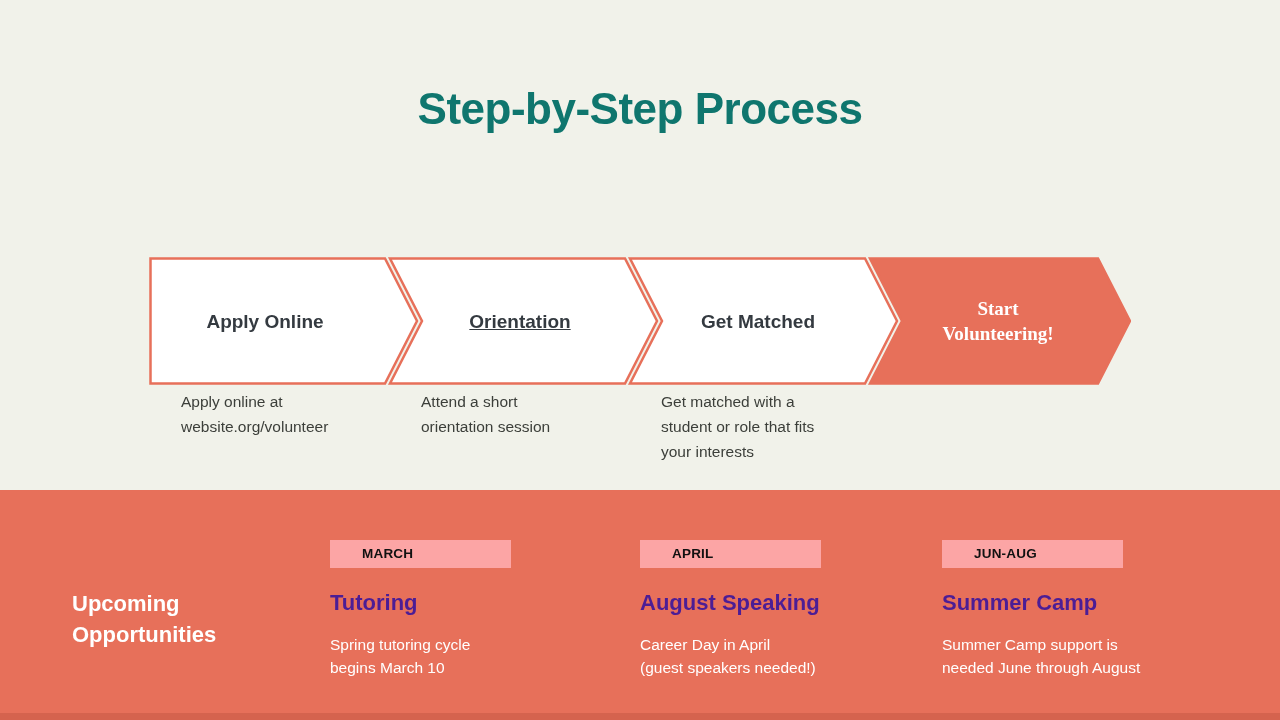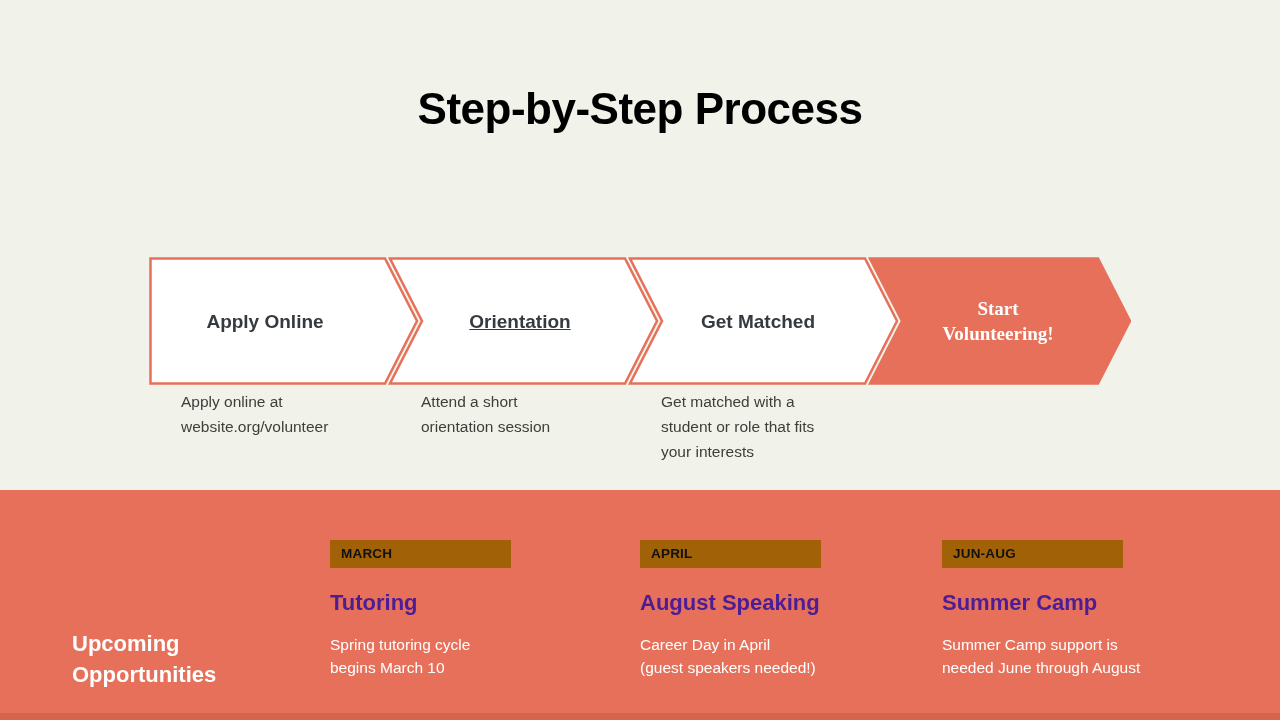--- a/index.html
+++ b/index.html
@@ -19,21 +19,21 @@
   .slide{position:absolute;inset:0;width:1280px;height:720px;}
 
   
   .slide-title{
     position:absolute;
     top:84px;left:0;width:1280px;
     text-align:center;
     font-size:44px;
     font-weight:700;
     letter-spacing:-0.5px;
-    color:#000000;
+    color:#0f766e;
   }
 
   
   .process{position:absolute;left:149px;top:221px;width:982px;height:128px;margin-top:36px;}
   .process svg{position:absolute;left:0;top:0;width:982px;height:128px;display:block;}
   .chev{fill:#ffffff;stroke:var(--accent);stroke-width:2.5;stroke-linejoin:miter;}
   .chev.filled{fill:var(--accent);}
   .step-label{
     position:absolute;top:0;height:128px;width:240px;
     display:flex;align-items:center;justify-content:center;
@@ -64,31 +64,31 @@
     position:absolute;left:0;top:490px;width:1280px;height:230px;
     background:var(--accent);
   }
   .band-edge{
     position:absolute;left:0;bottom:0;width:1280px;height:7px;
     background:var(--accent-dark);
   }
   .band-heading{
     position:absolute;left:72px;top:98px;
     font-size:22px;font-weight:700;color:#ffffff;
-    line-height:31px;white-space:pre-line;margin-top:40px;
+    line-height:31px;white-space:pre-line;
   }
   .opp-col{position:absolute;top:0;width:230px;height:230px;}
   .opp-col-0{left:330px;}
   .opp-col-1{left:640px;}
   .opp-col-2{left:898px;margin-left:44px;}
   .opp-tag{
     position:absolute;left:0;top:50px;width:181px;height:28px;
-    background:#a16207;color:#111111;
+    background:#fca5a5;color:#111111;
     font-size:13.5px;font-weight:700;
-    line-height:28px;padding-left:11px;
+    line-height:28px;padding-left:32px;
     letter-spacing:0.2px;
   }
   .opp-title{
     position:absolute;left:0;top:100px;
     font-size:22px;font-weight:700;color:#4c1d95;text-align:right;
   }
   .opp-desc{
     position:absolute;left:0;top:143px;width:230px;
     font-size:15.5px;line-height:23px;color:#ffffff;
     white-space:pre-line;

